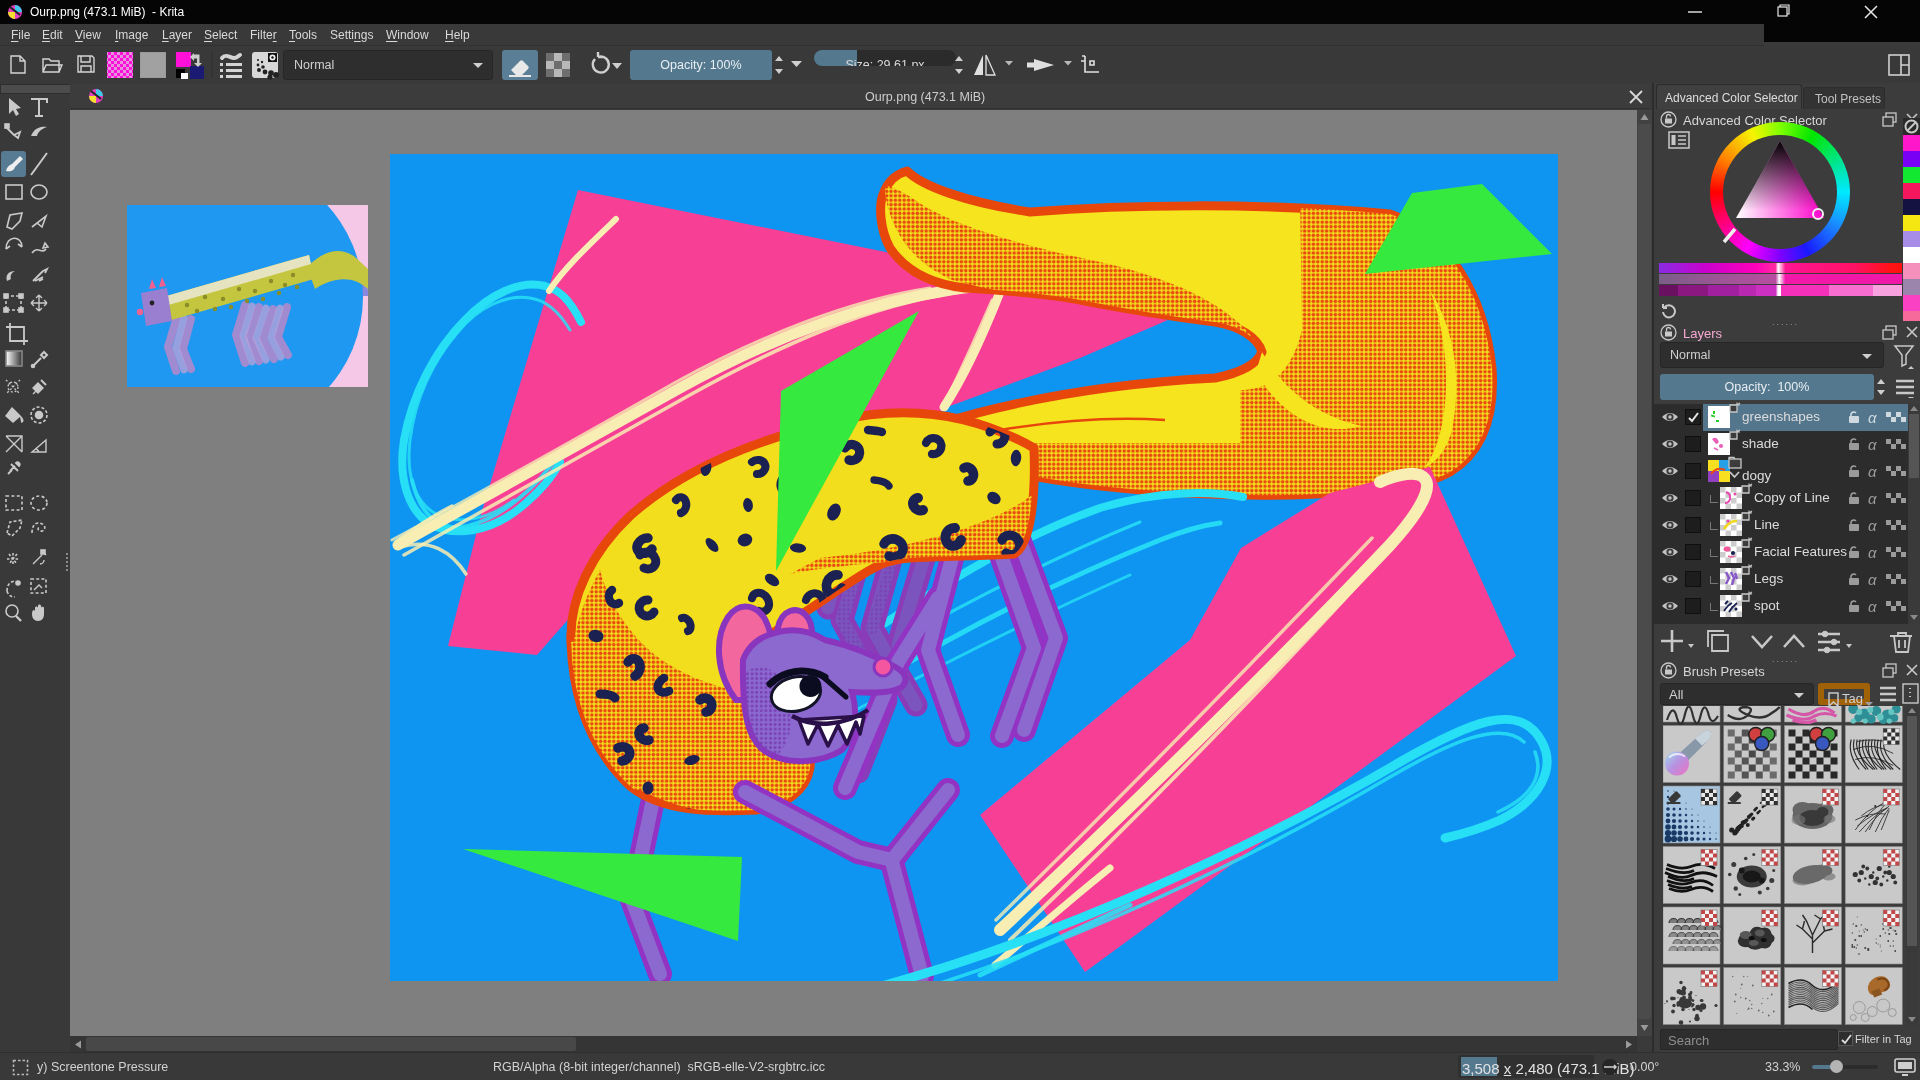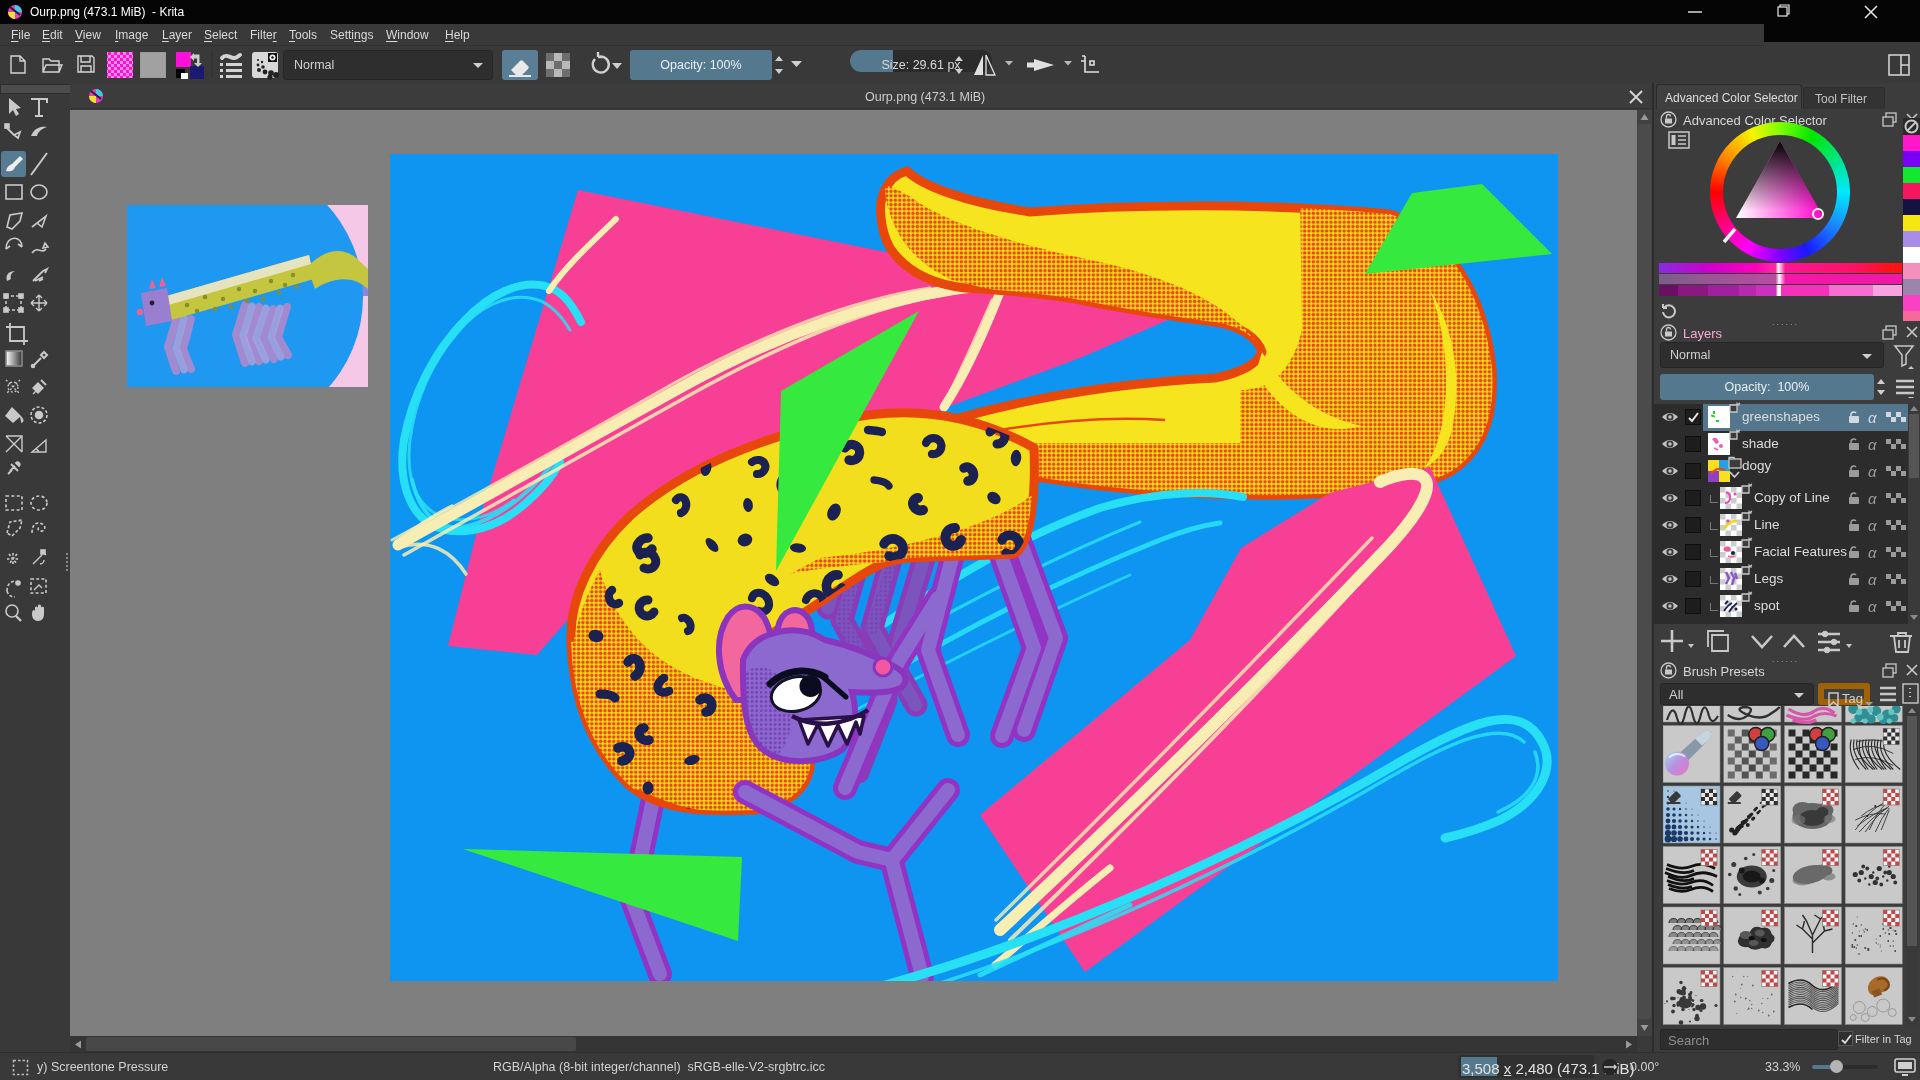--- a/index.html
+++ b/index.html
@@ -137,21 +137,21 @@
  </div>
 
  <div class="bluebar" style="left:630px;top:4px;width:142px;height:30px;line-height:30px">Opacity: 100%</div>
  <svg class="abs" style="left:772px;top:4px" width="14" height="30">
       <path d="M3 11 l4 -5 4 5z M3 19 l4 5 4-5z" fill="#cfcfcf"></path>
     </svg>
  <svg class="abs" style="left:790px;top:14px" width="14" height="10">
       <path d="M1 1 l5.5 6 5.5-6z" fill="#cfcfcf"></path>
     </svg>
 
- <div class="abs" style="left:850px;top:4px;width:142px;height:22px;background:#2b2b2b;border-radius:15px;overflow:hidden">
+ <div class="abs" style="left:814px;top:4px;width:142px;height:16px;background:#2b2b2b;border-radius:15px;overflow:hidden">
   <div class="abs" style="left:0;top:0;width:43px;height:30px;background:#54788e"></div>
   <div class="abs" style="left:0;top:0;width:142px;height:30px;font-size:12.5px;color:#d9d9d9;text-align:center;line-height:30px">Size: 29.61 px</div>
  </div>
  <svg class="abs" style="left:952px;top:4px" width="14" height="30">
       <path d="M3 11 l4 -5 4 5z M3 19 l4 5 4-5z" fill="#cfcfcf"></path>
     </svg>
 
  <svg class="abs" style="left:972px;top:6px" width="130" height="26" viewBox="0 0 130 26">
   <path d="M11 3 V23 L2 23 Z" fill="#e0e0e0"></path>
   <path d="M14 3 V23 L23 23 Z" fill="none" stroke="#e0e0e0" stroke-width="1.3"></path>
@@ -562,21 +562,21 @@
   <path d="M8 17 h6" stroke="#cfcfcf" stroke-width="2"></path>
  </svg>
 </div>
 
 <div id="dock"></div>
 
 <div class="abs" style="left:1656px;top:84px;width:146px;height:25px;background:#404040;border:1px solid #2c2c2c;border-bottom:none;border-radius:3px 3px 0 0">
  <div class="abs" style="left:8px;top:6px;color:#dedede;font-size:12px;white-space:nowrap">Advanced Color Selector</div>
 </div>
 <div class="abs" style="left:1803px;top:87px;width:82px;height:22px;background:#333333;border:1px solid #2c2c2c;border-bottom:none;border-radius:3px 3px 0 0">
- <div class="abs" style="left:11px;top:4px;color:#c2c2c2;font-size:12px;white-space:nowrap">Tool Filter</div>
+ <div class="abs" style="left:11px;top:4px;color:#c2c2c2;font-size:12px;white-space:nowrap">Tool Presets</div>
 </div>
 
 <div class="abs" style="left:1652px;top:109px;width:268px;height:213px">
  <svg class="abs" style="left:8px;top:2px" width="17" height="17" viewBox="0 0 17 17">
   <circle cx="8.5" cy="8.5" r="7.5" fill="none" stroke="#c8c8c8" stroke-width="1.3"></circle>
   <rect x="5" y="7.5" width="7" height="5" fill="#c8c8c8"></rect>
       <path d="M6.5 7.5 v-2 a2 2 0 0 1 4 0" fill="none" stroke="#c8c8c8" stroke-width="1.3"></path>
  </svg>
  <div class="abs" style="left:31px;top:4px;color:#d6d6d6;font-size:13px">Advanced Color Selector</div>
  <svg class="abs" style="left:230px;top:3px" width="16" height="15">
@@ -760,21 +760,21 @@
         <rect x="11" y="11" width="11" height="11" fill="#f8e020"></rect>
         <path d="M3 14 q6 -8 14 -4" stroke="#e84a10" stroke-width="2" fill="none"></path>
       </svg>
       <svg class="abs" style="left:76px;top:134px" width="14" height="13" viewBox="0 0 14 13">
         <rect x="1" y="3" width="12" height="9" fill="#3c3c3c" stroke="#c8c8c8" stroke-width="1.3"></rect>
         <path d="M1 3 v-1.5 h5 l1 1.5" fill="none" stroke="#c8c8c8" stroke-width="1.3"></path>
       </svg>
       <svg class="abs" style="left:76px;top:148px" width="13" height="9">
         <path d="M2 2 l4.5 5 4.5 -5" stroke="#c8c8c8" stroke-width="1.8" fill="none"></path>
       </svg>
-      <div class="abs" style="font-size:13.5px;left:90px;top:136px;color:#dcdcdc">dogy</div>
+      <div class="abs" style="font-size:13.5px;left:90px;top:146px;color:#dcdcdc">dogy</div>
       <svg class="abs" style="left:196px;top:142px" width="60" height="15" viewBox="0 0 60 15">
 <rect x="1" y="6" width="10" height="7" rx="1" fill="#9b9b9b"></rect>
         <path d="M3 6 V4 a3 3 0 0 1 5 -1" stroke="#9b9b9b" stroke-width="1.6" fill="none"></path>
 <text x="20" y="12.5" font-family="Liberation Sans,sans-serif" font-style="italic" font-size="15" fill="#9b9b9b">α</text>
 <g fill="#9b9b9b">
           <rect x="38" y="2" width="5" height="5"></rect>
           <rect x="43" y="7" width="5" height="5"></rect>
           <rect x="48" y="2" width="5" height="5"></rect>
           <rect x="38" y="7" width="0" height="0"></rect>
           <rect x="53" y="7" width="5" height="5"></rect>

